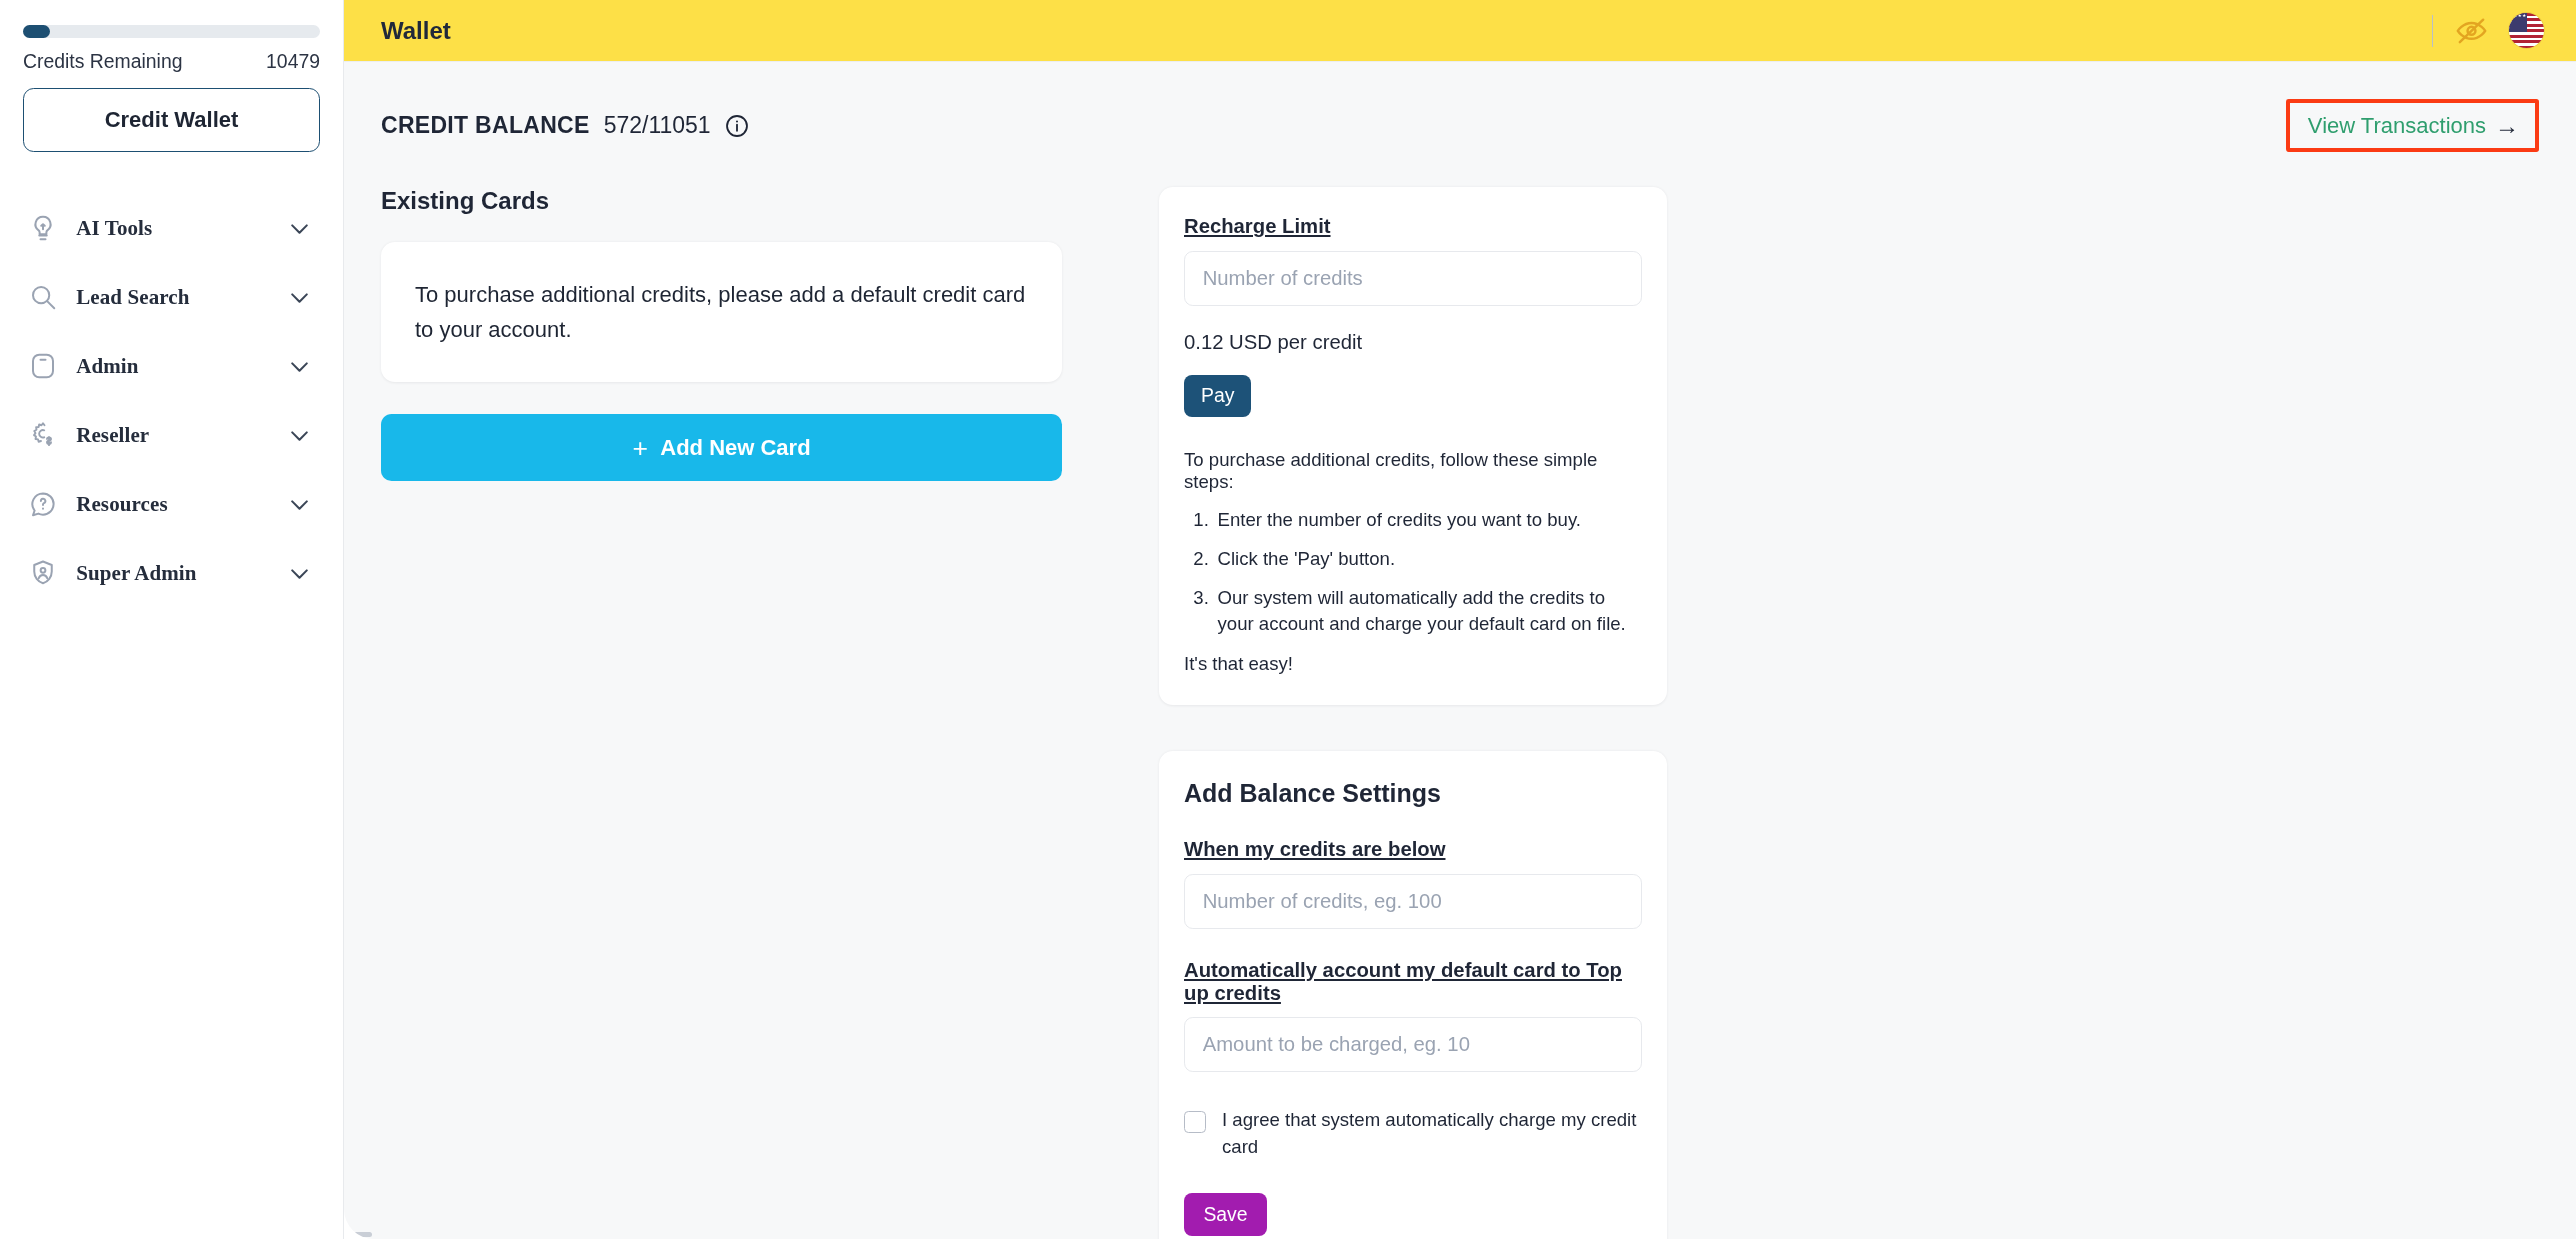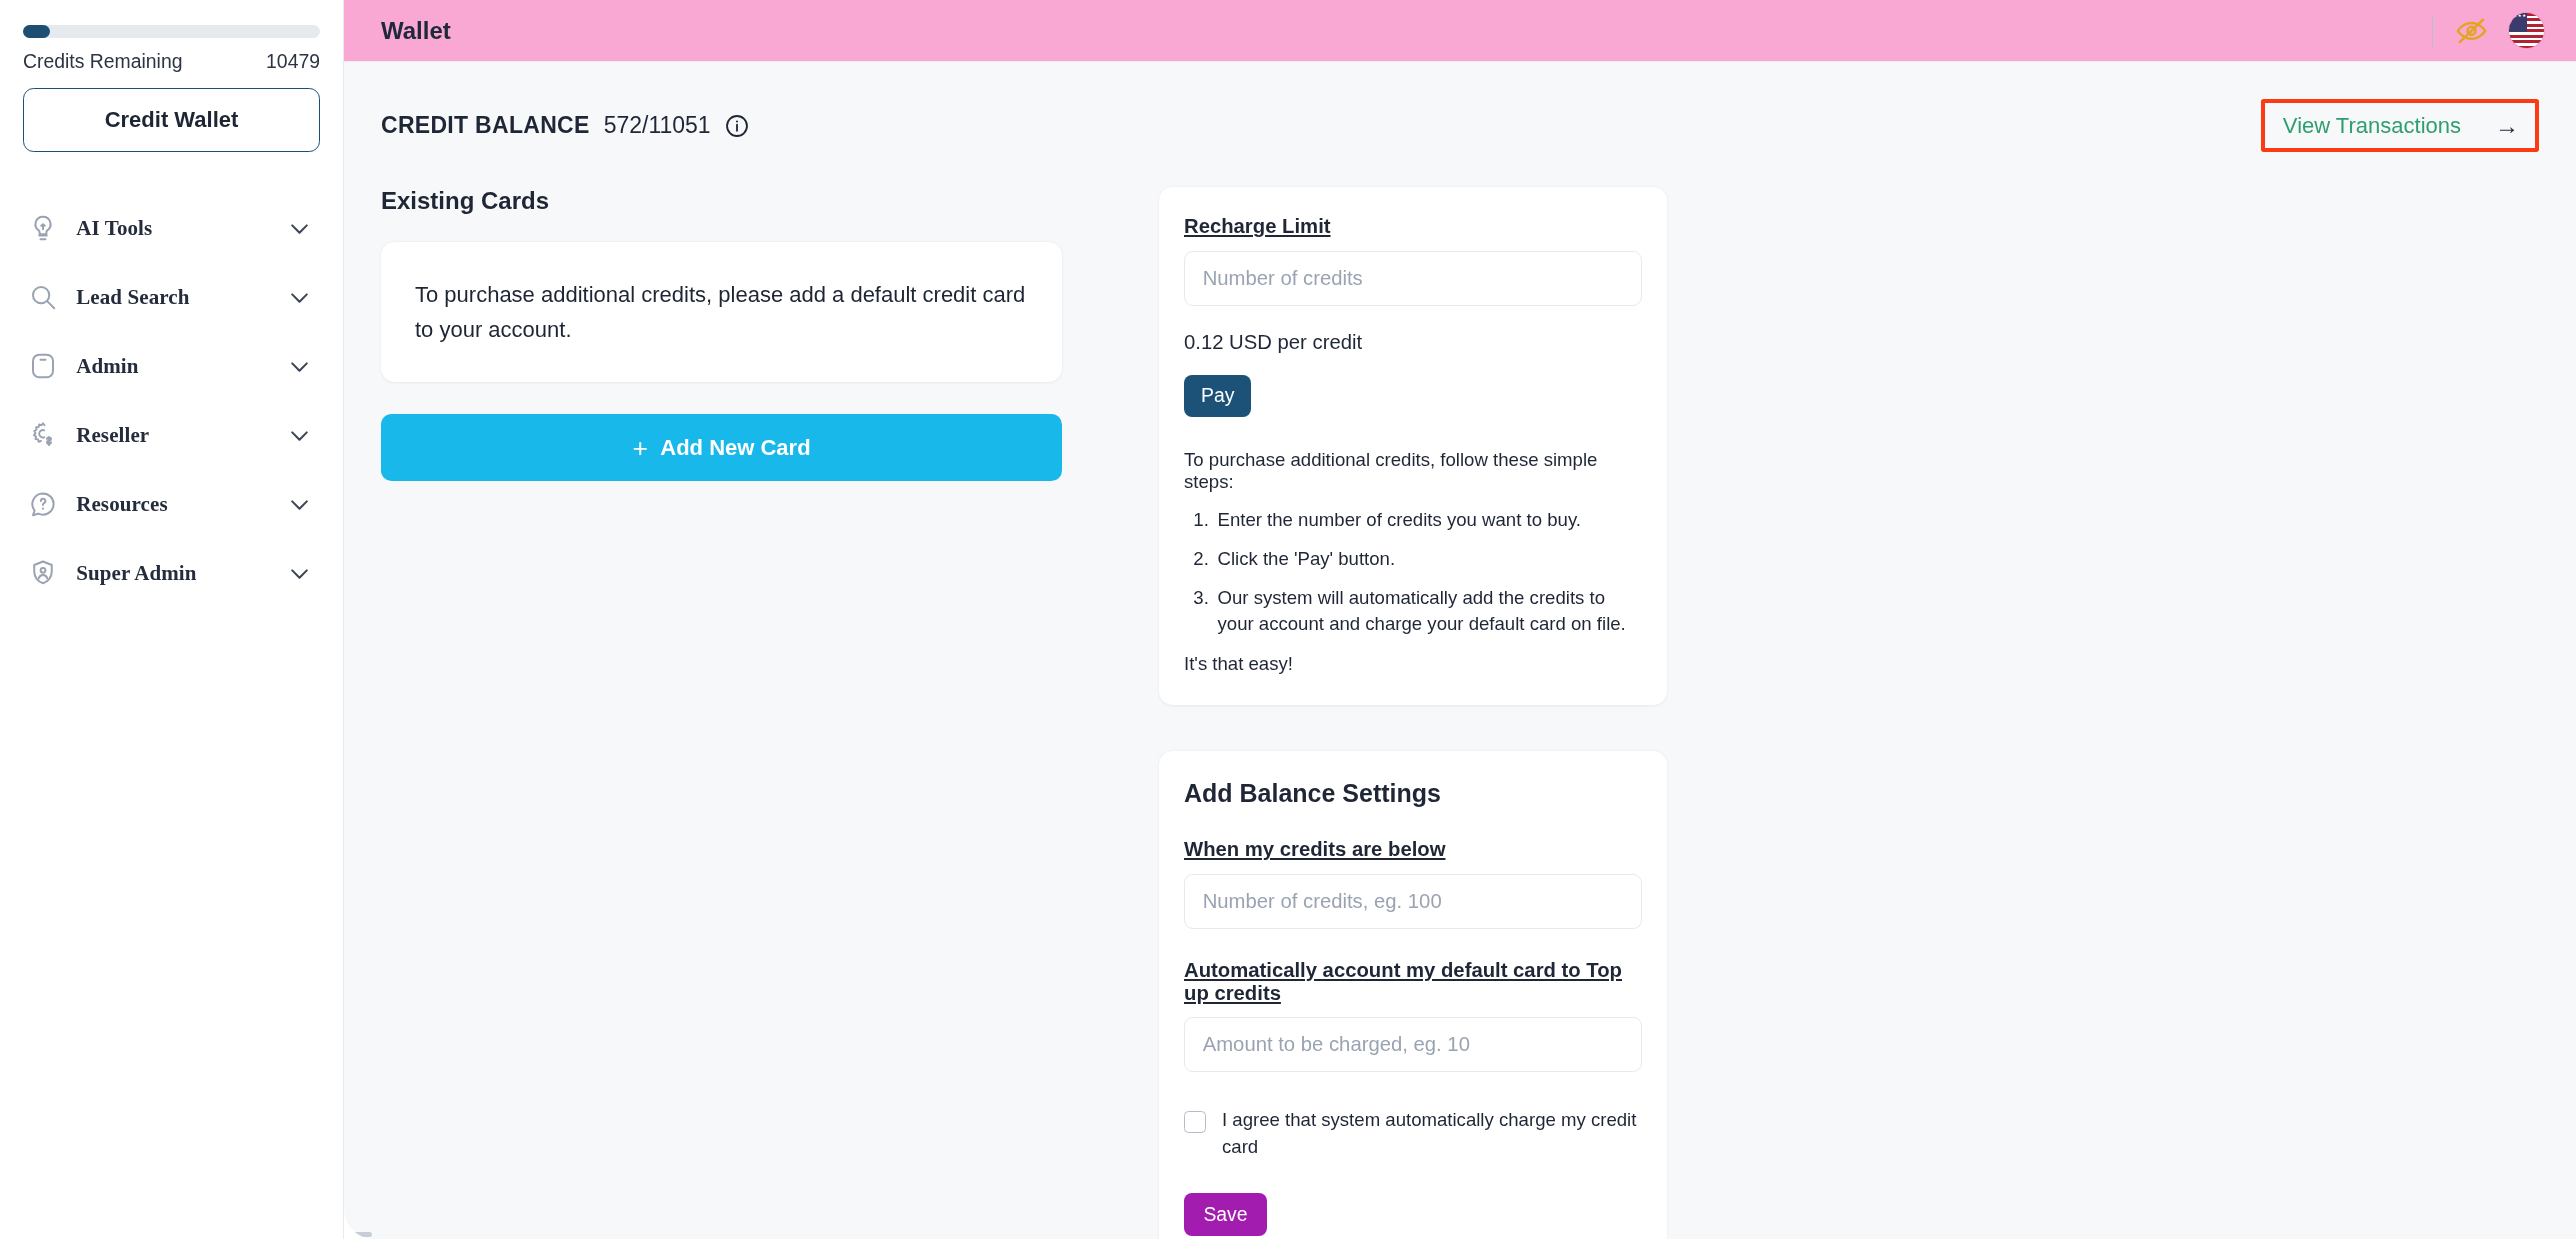--- a/index.html
+++ b/index.html
@@ -65,21 +65,21 @@
   
   .main {
     flex: 1 1 auto; height: 1239px;
     display: flex; flex-direction: column;
     background: #ffffff;
     border-left: 1.3px solid #e8eaed;
     position: relative;
   }
   .topbar {
     height: 62px; flex: 0 0 62px;
-    background: #f9a8d4;
+    background: #fde047;
     display: flex; align-items: center;
     padding: 0 32px 0 37px;
     border-bottom: 1.3px solid #eceef1;
   }
   .topbar-title { font-size: 24px; font-weight: 700; color: #20293a; }
   .topbar-right { margin-left: auto; display: flex; align-items: center; gap: 19.4px; }
   .vdiv { width: 1.3px; height: 32px; background: #b9bfc8; }
   .eye-off-icon { width: 37px; height: 37px; display:flex;align-items:center;justify-content:center; cursor:pointer;}
   .eye-off-icon svg { width: 35px; height: 35px; }
   .flag-icon {
@@ -112,21 +112,21 @@
   }
   .balance-value { font-size: 23px; color: #1f2636; margin-left: 14px; }
   .info-icon { margin-left: 13.3px; width: 26.5px; height: 26.5px; display:flex;align-items:center;justify-content:center;cursor:pointer;}
   .info-icon svg { width: 26px; height: 26px; }
 
   .view-tx-wrap {
     margin-left: auto;
     border: 4.4px solid #fb3b14;
     border-radius: 2.7px;
     padding: 9.7px 16px 9.7px 17.7px;
-    display: flex; align-items: center; gap: 34px;
+    display: flex; align-items: center; gap: 9px;
     cursor: pointer;
     background: #f7f8f9;
   }
   .view-tx-label { font-size: 22px; color: #2f9e6e; }
   .view-tx-arrow { font-size: 24px; color: #1f2636; line-height: 1; }
 
   .columns { display: flex; gap: 97px; padding-top: 35px; align-items: flex-start; }
   .col-left { width: 681px; flex: 0 0 681px; }
   .col-right { width: 508px; flex: 0 0 508px; }
 

